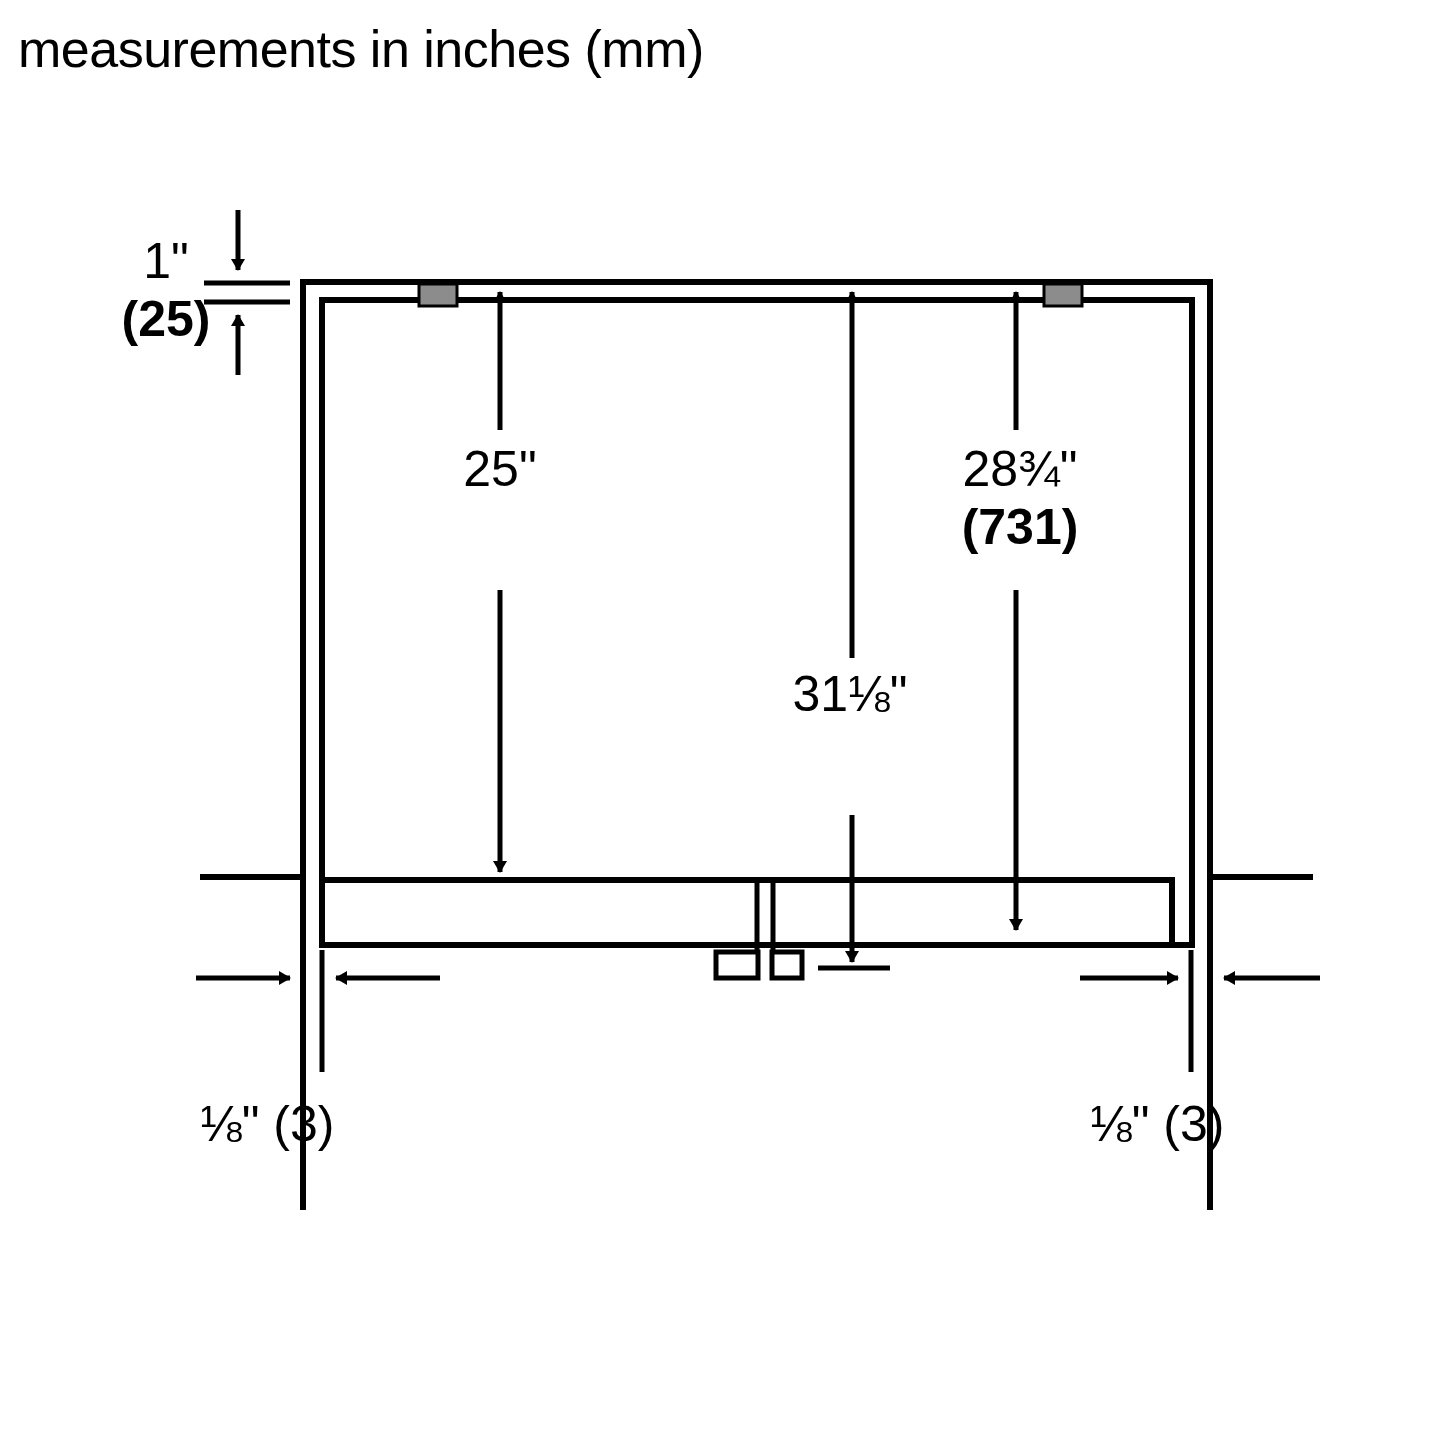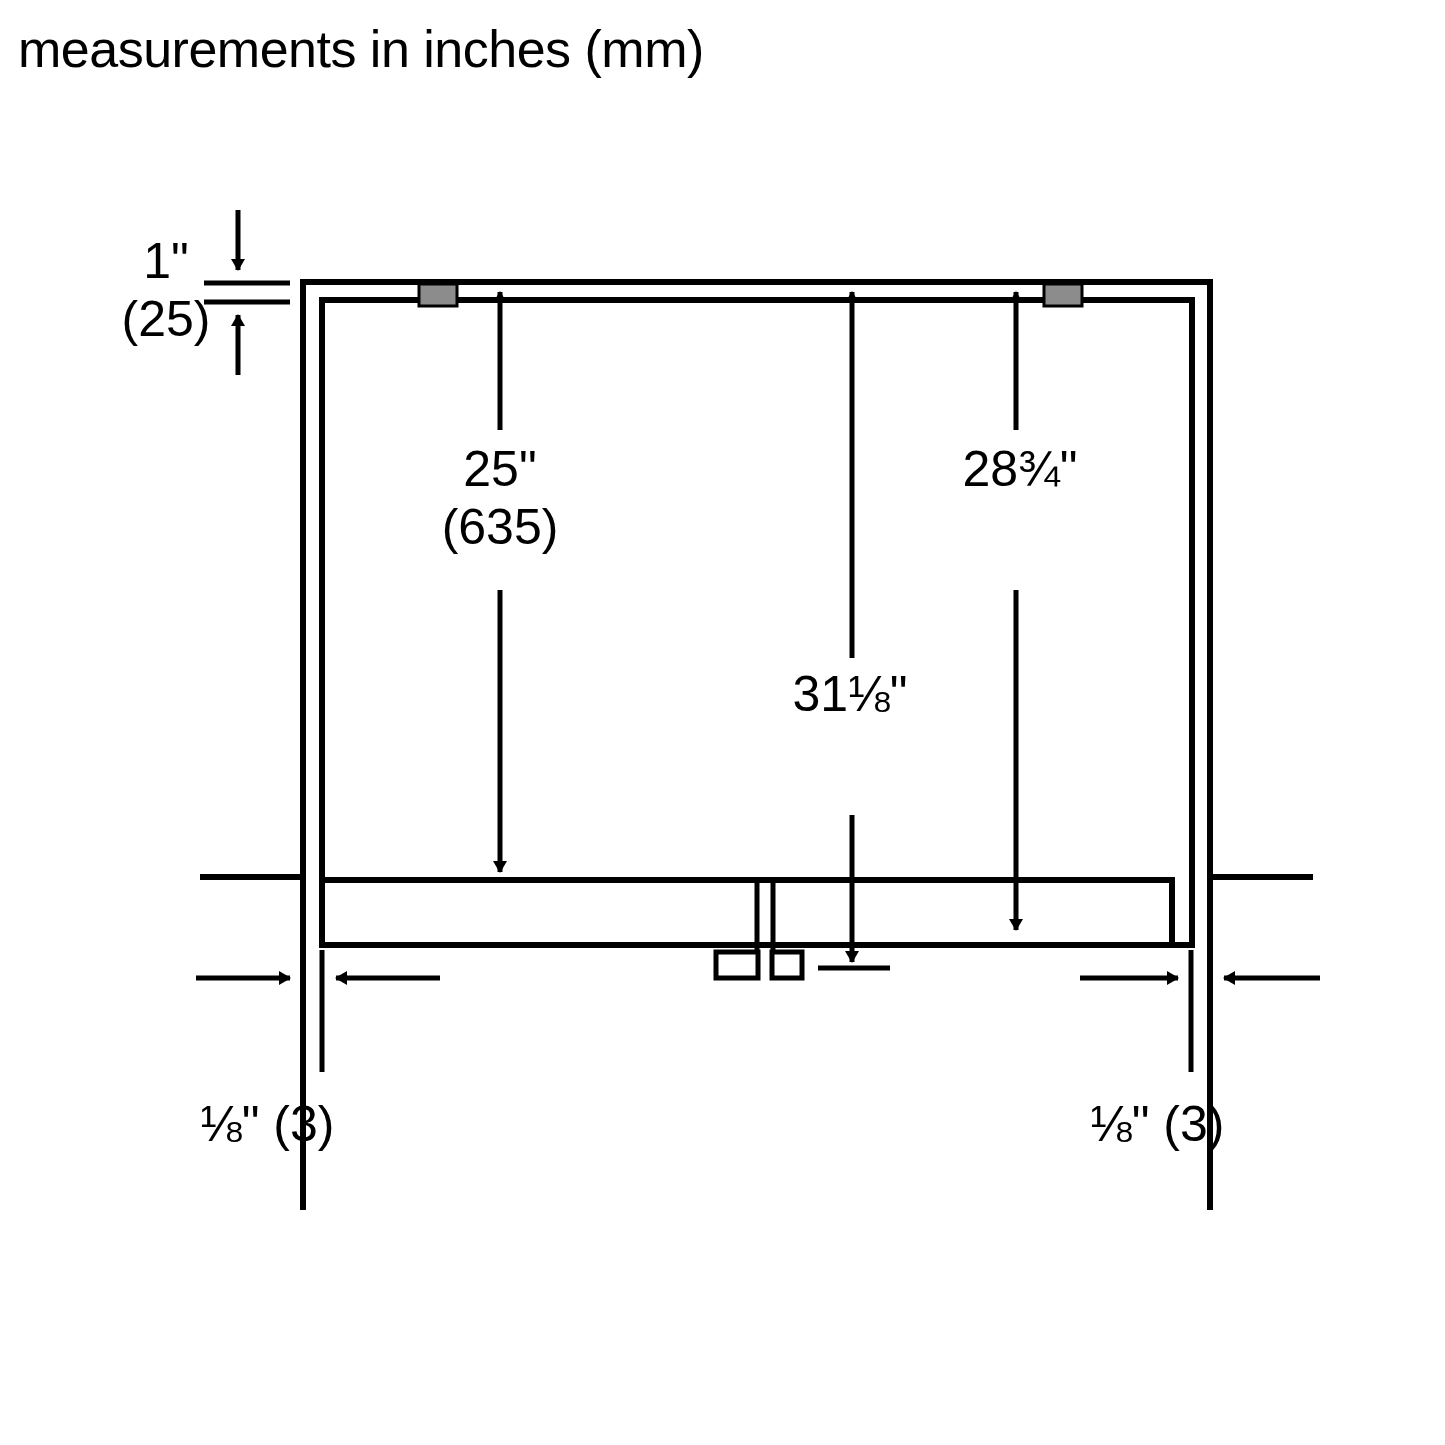--- a/index.html
+++ b/index.html
@@ -35,21 +35,21 @@
     width: 1445px;
     height: 1445px;
   }
   .dimtext {
     position: absolute;
     font-size: 50px;
     line-height: 58px;
     text-align: center;
     white-space: nowrap;
   }
-  .dimtext .l2 { display: block; }
+  .dimtext .l2 { display: block; font-weight: bold; }
   #dim-top-left {
     left: 76px;
     top: 232px;
     width: 180px;
     text-align: center;
   }
   #dim-25 {
     left: 380px;
     top: 440px;
     width: 240px;
@@ -155,25 +155,25 @@
     </g>
   </svg>
 
   <div class="dimtext" id="dim-top-left">
     <span>1"</span>
     <span class="l2">(25)</span>
   </div>
 
   <div class="dimtext" id="dim-25">
     <span>25"</span>
-    <span class="l2">(635)</span>
   </div>
 
   <div class="dimtext" id="dim-2834">
     <span>28¾"</span>
+    <span class="l2">(731)</span>
   </div>
 
   <div class="dimtext" id="dim-3118">
     <span>31⅛"</span>
   </div>
 
   <div class="dimtext" id="dim-bl">⅛" (3)</div>
 
   <div class="dimtext" id="dim-br">⅛" (3)</div>
 

